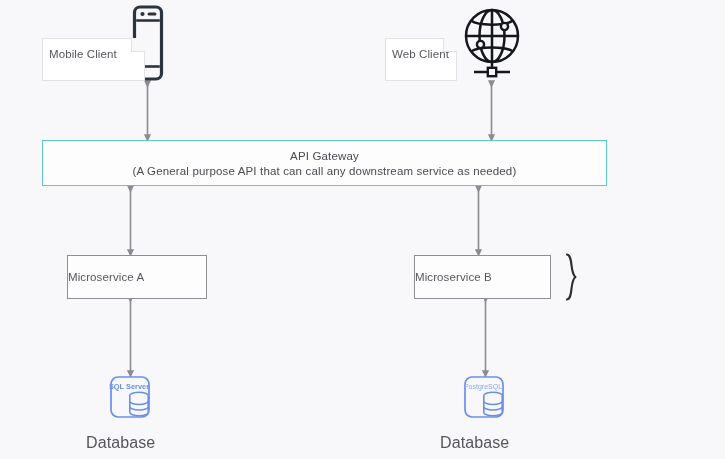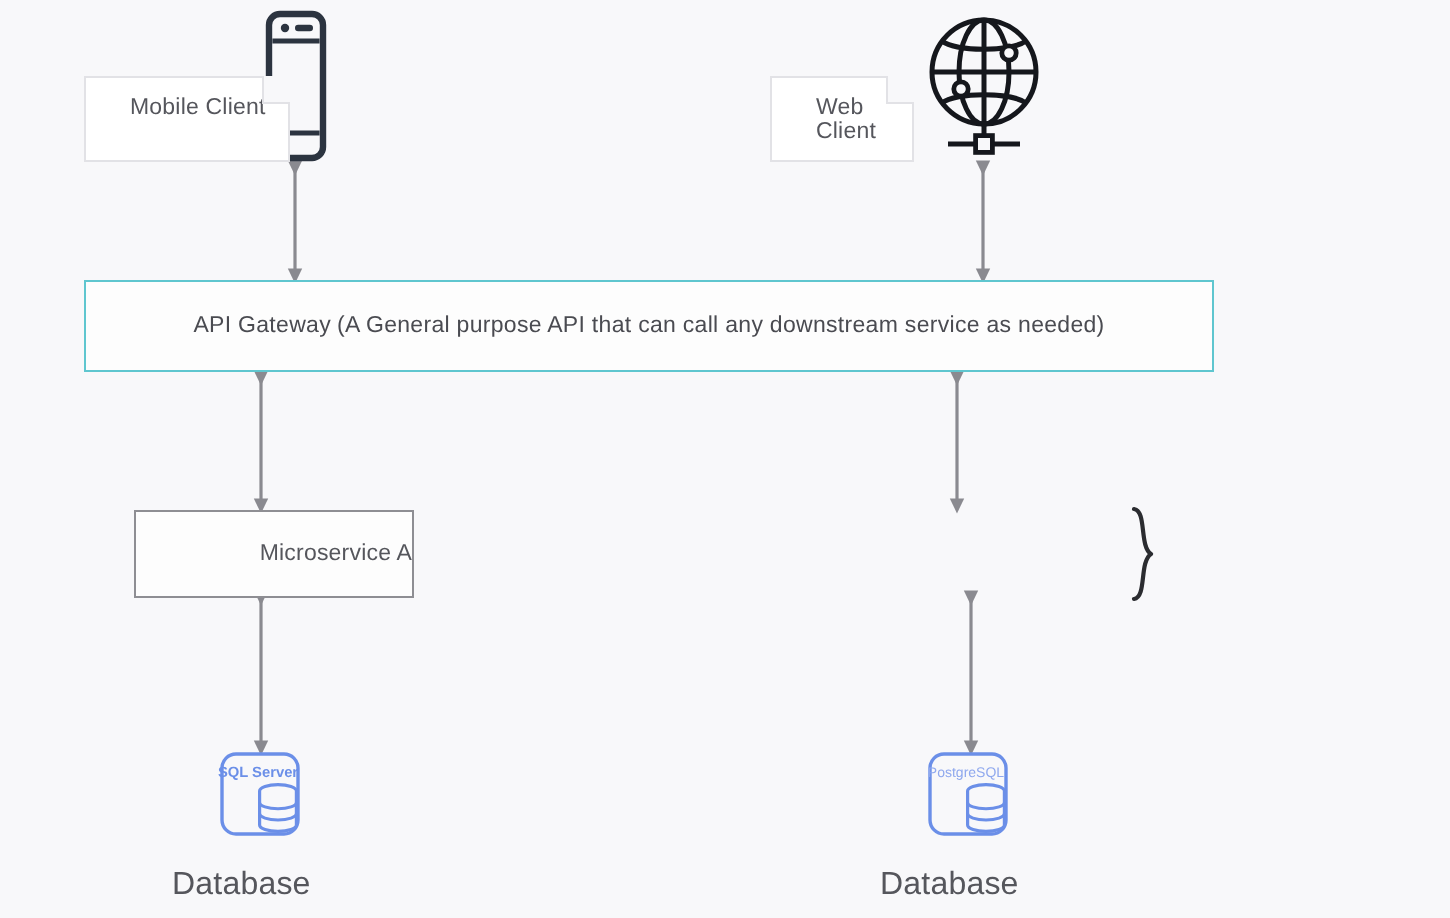--- a/index.html
+++ b/index.html
@@ -27,21 +27,21 @@
 
   
   .note-box {
     position: absolute;
     background: #ffffff;
     border: 1px solid #e2e2e6;
     box-sizing: border-box;
     display: flex;
     align-items: flex-start;
     padding-top: 9px;
-    padding-left: 22px;
+    padding-left: 6px;
     font-size: 11.5px;
     color: #55565c;
     letter-spacing: .1px;
   }
   .note-box .note-fold {
     position: absolute;
     top: -1px;
     right: -1px;
     width: 13px;
     height: 13px;
@@ -50,20 +50,21 @@
     border-bottom: 1px solid #e2e2e6;
   }
 
   
   .gateway-box {
     position: absolute;
     background: #fdfdfd;
     border: 1.6px solid #5fc6cf;
     box-sizing: border-box;
     display: flex;
+    flex-direction: column;
     align-items: center;
     justify-content: center;
     gap: 3px;
   }
   .gateway-title {
     font-size: 11.5px;
     color: #4a4b51;
     letter-spacing: .15px;
   }
   .gateway-sub {
@@ -74,21 +75,21 @@
   }
 
   
   .service-box {
     position: absolute;
     background: #fdfdfd;
     border: 1.2px solid #8e8e93;
     box-sizing: border-box;
     display: flex;
     align-items: center;
-    justify-content: flex-end;
+    justify-content: flex-start;
     font-size: 11.5px;
     color: #55565c;
     letter-spacing: .1px;
   }
 
   
   .db-caption {
     position: absolute;
     font-size: 16px;
     color: #55565c;
@@ -190,20 +191,23 @@
 
   <div class="gateway-box" style="left:42px; top:140px; width:565px; height:46px;">
     <div class="gateway-title">API Gateway</div>
     <div class="gateway-sub">(A General purpose API that can call any downstream service as needed)</div>
   </div>
 
   <div class="service-box" style="left:67px; top:255px; width:140px; height:44px;">
     <span>Microservice A</span>
   </div>
 
+  <div class="service-box" style="left:414px; top:255px; width:137px; height:44px;">
+    <span>Microservice B</span>
+  </div>
 
   <div class="abs" style="left:563px; top:253px; width:22px; height:48px;">
     <svg width="22" height="48" viewBox="0 0 22 48">
       <path d="M4,1.5 C10.5,2.5 6.5,20 12.5,24 C6.5,28 10.5,45.5 4,46.5" fill="none" stroke="#2b2c30" stroke-width="2.1" stroke-linecap="round" stroke-linejoin="round"></path>
     </svg>
   </div>
 
   <div class="icon-wrap" style="left:109px; top:375px; width:48px; height:44px;">
     <svg width="48" height="44" viewBox="0 0 48 44">
       <rect x="2" y="2" width="38" height="40" rx="7" ry="7" fill="#f8f8fa" stroke="#6b8fe8" stroke-width="1.7"></rect>

